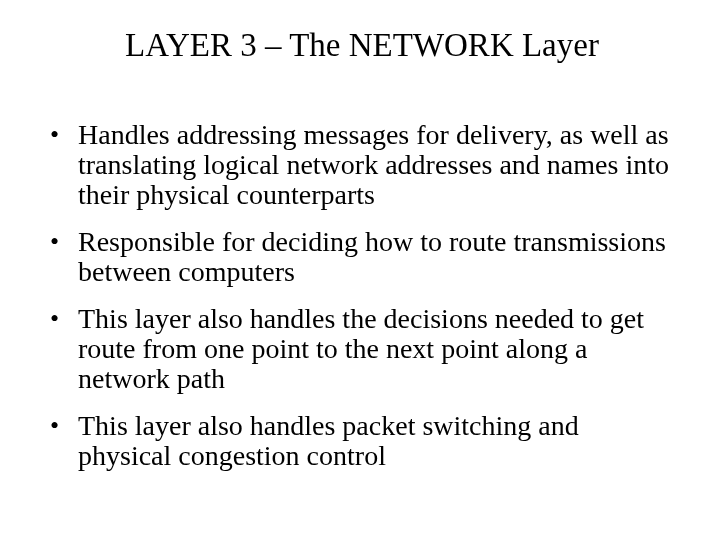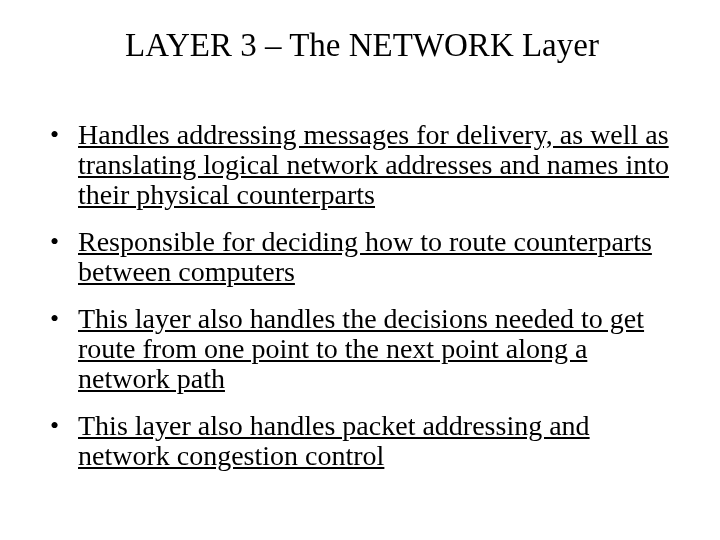--- a/index.html
+++ b/index.html
@@ -42,46 +42,45 @@
   }
   .bullet-marker {
     flex: 0 0 28px;
     width: 28px;
     font-size: 26px;
     line-height: 30px;
   }
   .bullet-text {
     flex: 1 1 auto;
     max-width: 592px;
-    text-decoration: underline;
   }
 </style>
 </head>
 <body>
 
 <div class="slide">
 
   <h1 class="slide-title">LAYER 3 – The NETWORK Layer</h1>
 
   <div class="bullet-list">
 
     <div class="bullet-item">
       <span class="bullet-marker">•</span>
       <span class="bullet-text">Handles addressing messages for delivery, as well as translating logical network addresses and names into their physical counterparts</span>
     </div>
 
     <div class="bullet-item">
       <span class="bullet-marker">•</span>
-      <span class="bullet-text">Responsible for deciding how to route counterparts between computers</span>
+      <span class="bullet-text">Responsible for deciding how to route transmissions between computers</span>
     </div>
 
     <div class="bullet-item">
       <span class="bullet-marker">•</span>
       <span class="bullet-text">This layer also handles the decisions needed to get route from one point to the next point along a network path</span>
     </div>
 
     <div class="bullet-item">
       <span class="bullet-marker">•</span>
-      <span class="bullet-text">This layer also handles packet addressing and network congestion control</span>
+      <span class="bullet-text">This layer also handles packet switching and physical congestion control</span>
     </div>
 
   </div>
 </div>
 
 </body></html>

